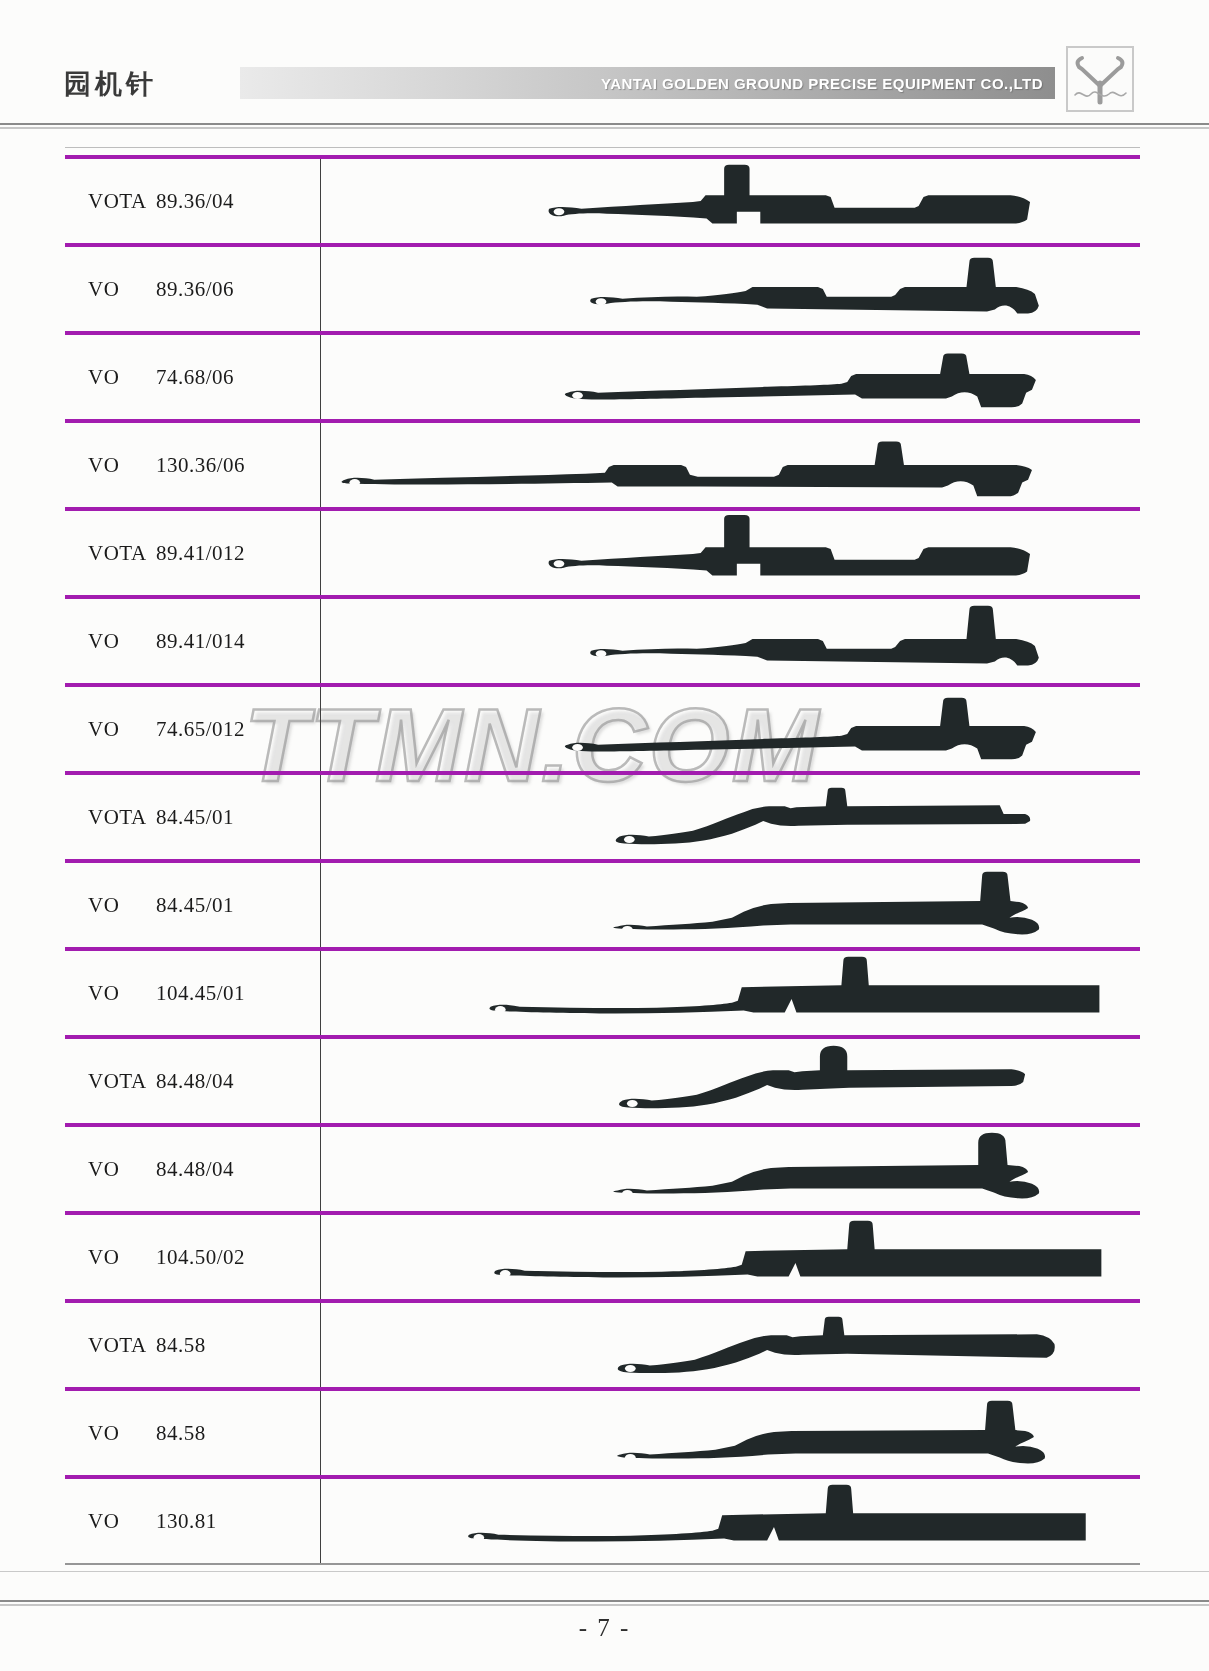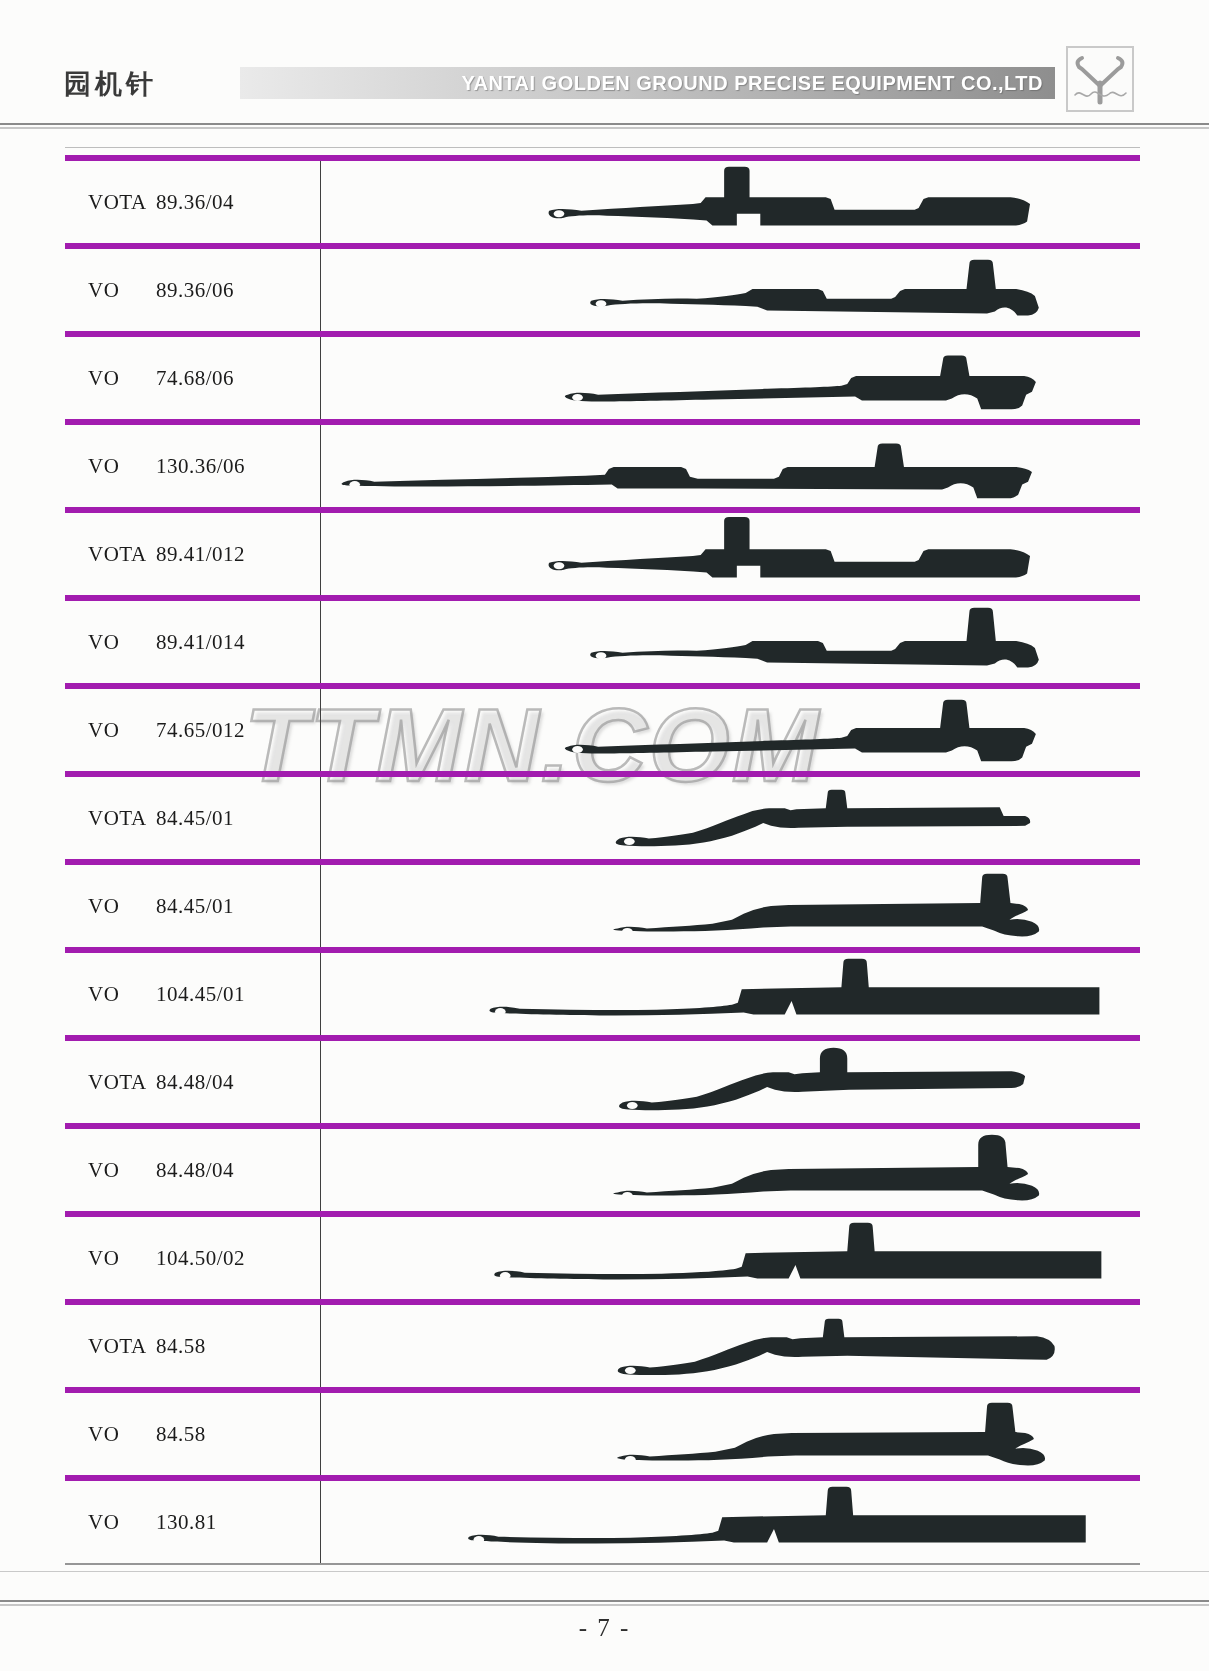--- a/index.html
+++ b/index.html
@@ -5,41 +5,41 @@
   html,body{margin:0;padding:0;background:#e9e9e9;}
   .page{position:relative;width:1209px;height:1671px;background:#fcfcfb;overflow:hidden;
         font-family:"Liberation Sans",sans-serif;}
   
   .title-cn{position:absolute;left:64px;top:66px;font-size:27px;font-weight:bold;
             color:#3a3a3a;letter-spacing:4px;}
   .banner{position:absolute;left:240px;top:67px;width:815px;height:32px;
           background:linear-gradient(to right,#eaeaea 0%,#c6c6c6 45%,#8e8e8e 100%);
           display:flex;align-items:center;justify-content:flex-end;padding-right:12px;
           box-sizing:border-box;}
-  .banner span{color:#ffffff;font-size:20px;font-weight:600;letter-spacing:.5px;
+  .banner span{color:#ffffff;font-size:15px;font-weight:600;letter-spacing:.5px;
           text-shadow:1px 1px 1px rgba(90,90,90,.5);white-space:nowrap;}
   .logo{position:absolute;left:1066px;top:46px;width:64px;height:62px;
         border:2px solid #c9c9c9;background:#fbfbfa;}
   .hrule{position:absolute;left:0;width:1209px;}
   .hrule .d{height:2px;background:#8a8a8a;}
   .hrule .g{height:2px;background:#fcfcfb;}
   .hrule .l{height:2px;background:#c6c6c6;}
   
   .wm{position:absolute;z-index:1;font-weight:bold;white-space:nowrap;pointer-events:none;}
   .wm1{left:244px;top:686px;font-size:104px;font-style:italic;letter-spacing:2px;
        color:rgba(250,250,250,.25);-webkit-text-stroke:2.5px rgba(150,150,150,.65);
        text-shadow:3px 3px 3px rgba(130,130,130,.25);font-family:"Liberation Sans",sans-serif;}
   .wm2{left:372px;top:792px;font-size:78px;letter-spacing:10px;
        color:rgba(205,205,205,.45);-webkit-text-stroke:2px rgba(145,145,145,.6);
        text-shadow:2px 2px 2px rgba(130,130,130,.2);}
   
   .tbl{position:absolute;left:65px;top:155px;width:1075px;z-index:2;
        border-bottom:2px solid #969696;}
   .topthin{position:absolute;left:65px;top:147px;width:1075px;height:1px;background:#bdbdbd;z-index:2;}
-  .row{position:relative;height:88px;border-top:6px solid #a21caf;box-sizing:border-box;}
+  .row{position:relative;height:88px;border-top:4px solid #a21caf;box-sizing:border-box;}
   .vline{position:absolute;left:255px;top:0;bottom:0;width:1px;background:#3f3f3f;z-index:3;}
   .lbl{position:absolute;left:0;top:0;height:100%;width:255px;display:flex;align-items:center;
        padding-left:23px;box-sizing:border-box;font-family:"Liberation Serif",serif;
        font-size:21px;color:#1b1b1b;letter-spacing:.5px;}
   .lbl .ser{display:inline-block;width:68px;}
   .ndl{position:absolute;left:255px;top:0;width:820px;height:86px;}
   
   .fullthin{position:absolute;left:0;top:1571px;width:1209px;height:1px;background:#c9c9c9;}
   .pageno{position:absolute;left:0;top:1614px;width:1209px;text-align:center;
           font-family:"Liberation Serif",serif;font-size:25px;color:#2e2e2e;letter-spacing:2px;}

